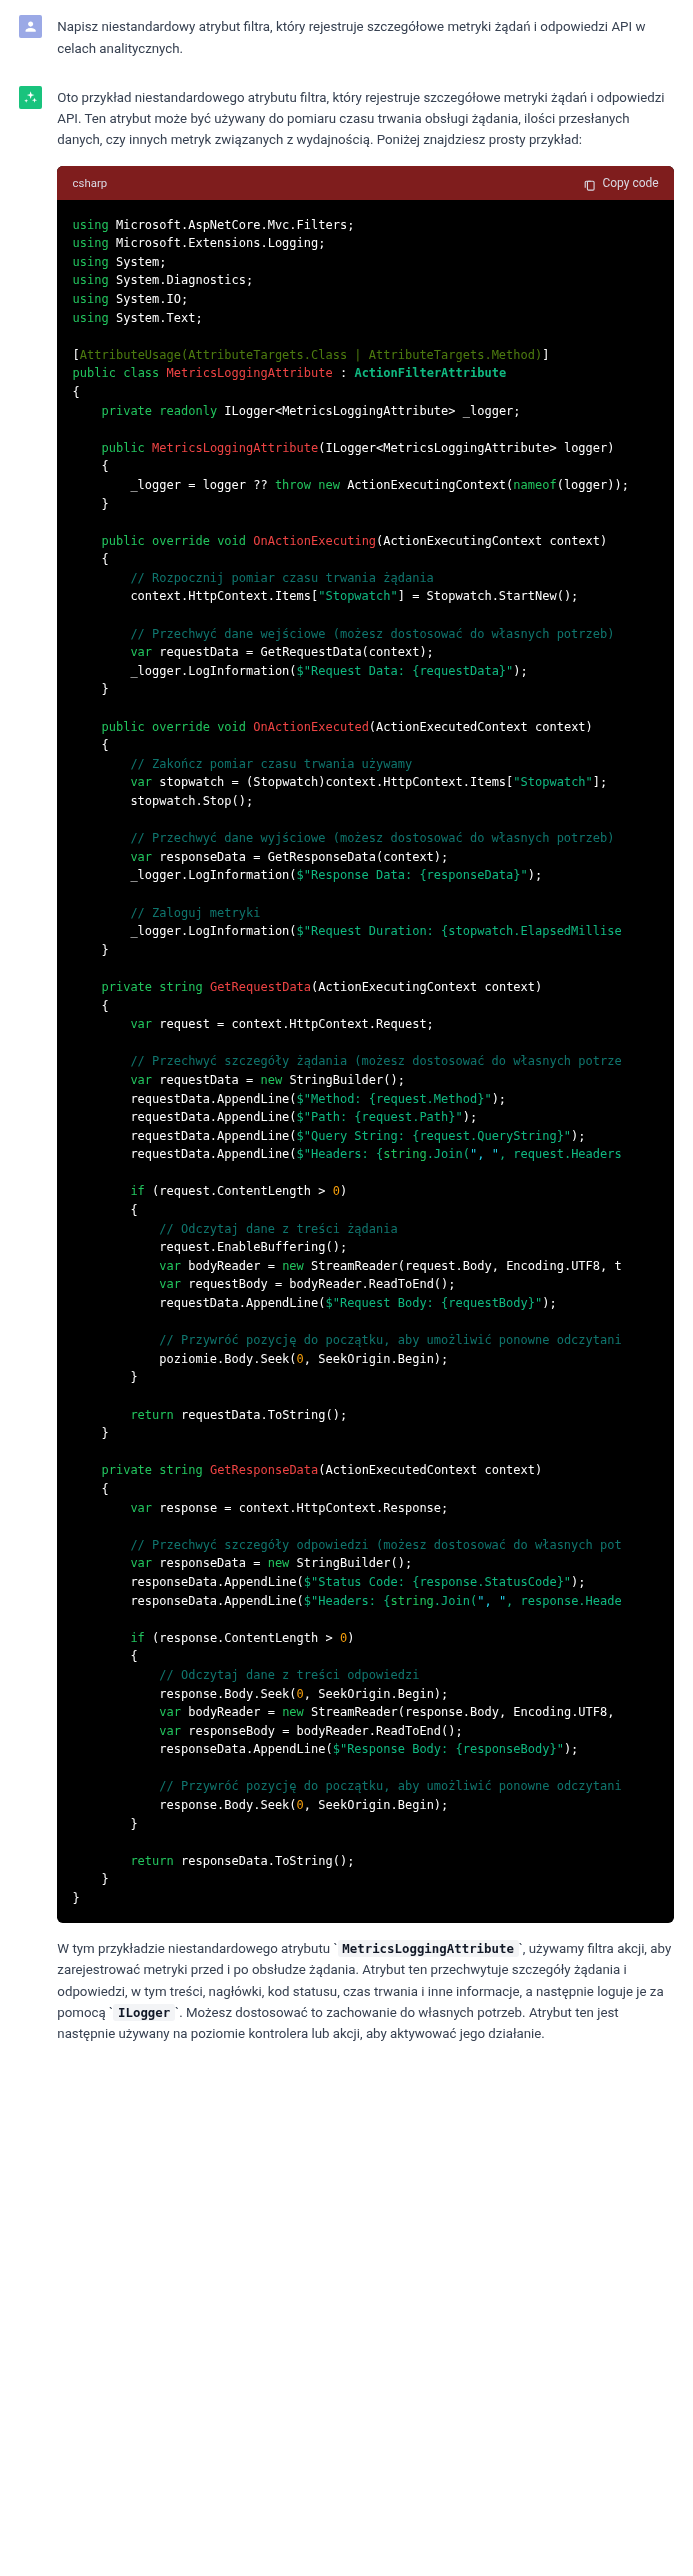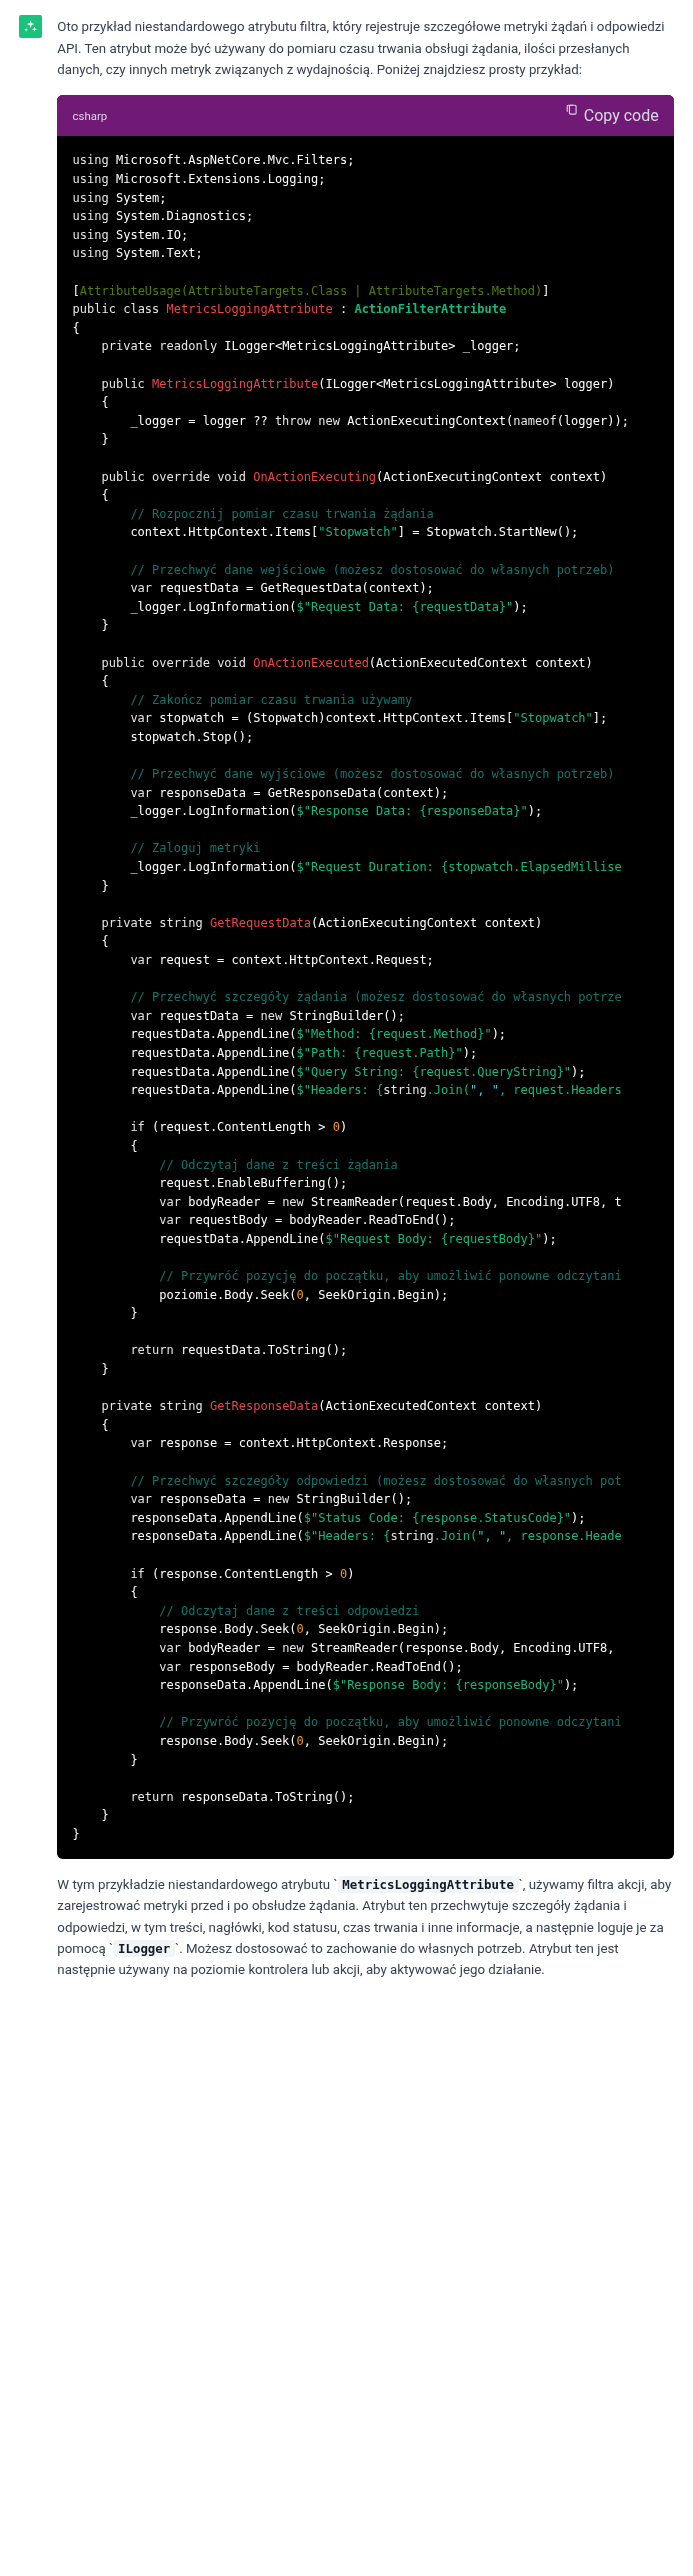--- a/index.html
+++ b/index.html
@@ -23,37 +23,37 @@
   .message-content { flex: 1; padding-top: 1px; color: #374151; }
   .message-content p { margin-bottom: 11.4px; }
 
   .code-block {
     background: #000000;
     border-radius: 5.7px;
     overflow: hidden;
     margin: 15.3px 0;
   }
   .code-header {
-    background: #701a75;
+    background: #7f1d1d;
     display: flex; justify-content: space-between; align-items: center;
     padding: 7.6px 15.3px;
     color: #d9d9e3;
     font-size: 11.4px;
   }
-  .copy-btn { display: flex; align-items: flex-start; gap: 5.7px; cursor: pointer; color: #d9d9e3; font-size: 16px; }
+  .copy-btn { display: flex; align-items: flex-end; gap: 5.7px; cursor: pointer; color: #d9d9e3; font-size: 12px; }
   .code-body {
     padding: 15.3px;
     font-family: "SFMono-Regular", Menlo, Consolas, monospace;
     font-size: 12px;
     line-height: 1.55;
     overflow-x: auto;
     white-space: pre;
     color: #ffffff;
   } 
-  .k-keyword { color: #e5e5e5; }
+  .k-keyword { color: #22c55e; }
   .k-class { color: #ef4444; } 
   .k-inherit { color: #10b981; font-weight: bold; } 
   .k-method-red { color: #ef4444; }
   .k-string { color: #10b981; } 
   .k-string-lit { color: #22d3ee; }
   .k-comment { color: #0f766e; }
   .k-num { color: #f59e0b; }
   .k-call { color: #4d7c0f; }
 
   .inline-code {
@@ -64,20 +64,28 @@
     border-radius: 2.9px;
     font-weight: 600;
     color: #111827;
   }
 </style>
 </head>
 <body>
 
 <div class="container">
 
+  <div class="message">
+    <div class="avatar avatar-user">
+      <svg viewBox="0 0 24 24">
+          <path d="M12 12c2.2 0 4-1.8 4-4s-1.8-4-4-4-4 1.8-4 4 1.8 4 4 4zm0 2c-2.7 0-8 1.3-8 4v2h16v-2c0-2.7-5.3-4-8-4z"></path>
+        </svg>
+    </div>
+    <div class="message-content">Napisz niestandardowy atrybut filtra, który rejestruje szczegółowe metryki żądań i odpowiedzi API w celach analitycznych.</div>
+  </div>
 
   <div class="message">
     <div class="avatar avatar-assistant">
       <svg viewBox="0 0 24 24">
           <path d="M12 2l1.5 4.5L18 8l-4.5 1.5L12 14l-1.5-4.5L6 8l4.5-1.5L12 2zm6 10l1 3 3 1-3 1-1 3-1-3-3-1 3-1 1-3zM5 14l.8 2.2L8 17l-2.2.8L5 20l-.8-2.2L2 17l2.2-.8L5 14z"></path>
         </svg>
     </div>
     <div class="message-content">
       <p>Oto przykład niestandardowego atrybutu filtra, który rejestruje szczegółowe metryki żądań i odpowiedzi API. Ten atrybut może być używany do pomiaru czasu trwania obsługi żądania, ilości przesłanych danych, czy innych metryk związanych z wydajnością. Poniżej znajdziesz prosty przykład:</p>
 

